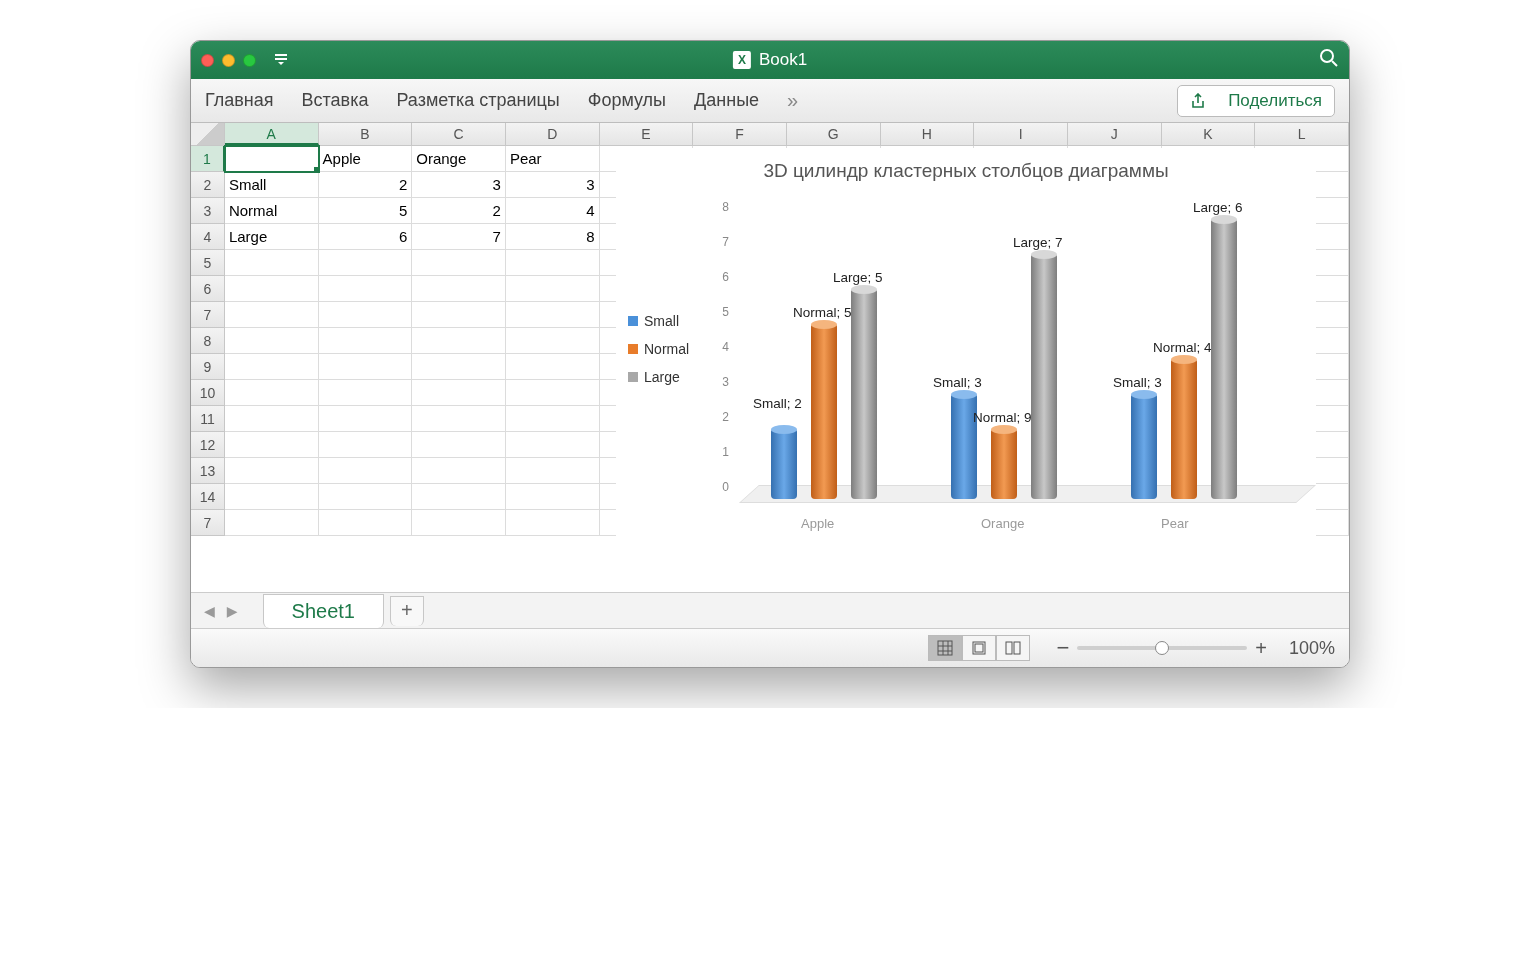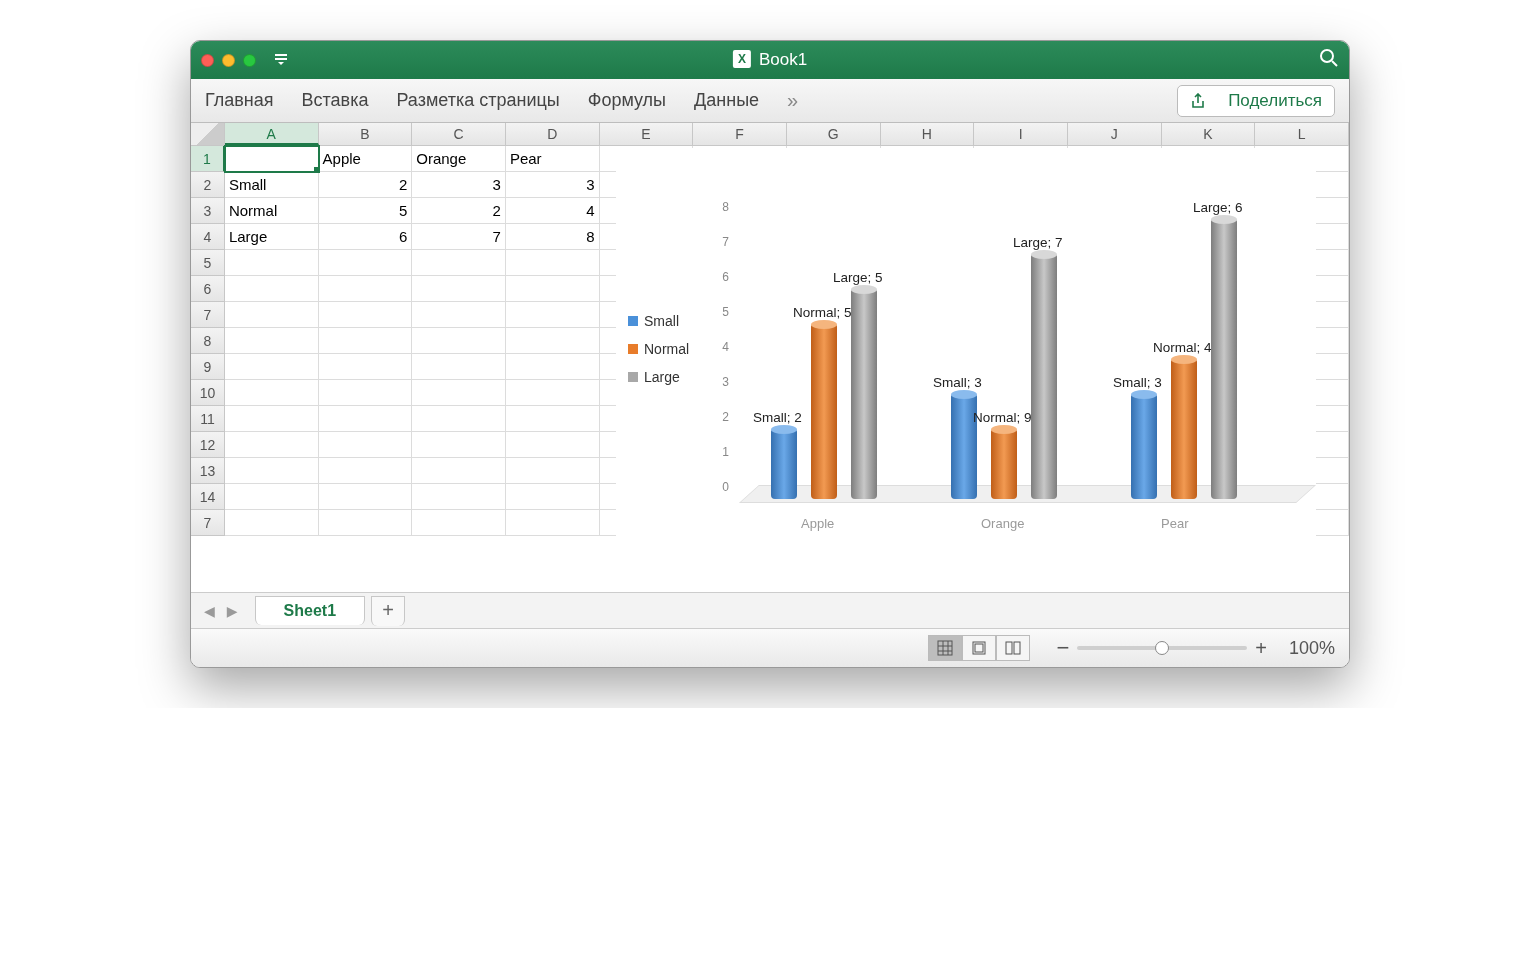--- a/index.html
+++ b/index.html
@@ -27,21 +27,21 @@
     align-items: center;
     padding: 0 10px;
     position: relative;
   }
   .traffic { display:flex; gap:8px; align-items:center; }
   .dot { width:13px; height:13px; border-radius:50%; border:0.5px solid rgba(0,0,0,0.2); }
   .dot.red{background:#ff5f57;} .dot.yellow{background:#febc2e;} .dot.green{background:#28c840;}
   .qat { margin-left:18px; color:#fff; font-size:12px; }
   .titlecenter {
     position:absolute; left:50%; transform:translateX(-50%);
-    color:#fff; font-size:17px; display:flex; gap:8px;
+    color:#fff; font-size:17px; display:flex; align-items:center; gap:8px;
   }
   .xicon {
     width:18px; height:18px; background:#fff; position:relative; border-radius:2px;
     display:flex; align-items:center; justify-content:center;
   }
   .xicon::before{content:"X"; color:#1e7a49; font-weight:bold; font-size:12px;}
   .searchbtn { margin-left:auto; color:#fff; }
   
   .ribbon {
     background: linear-gradient(#f7f7f7,#e8e8e8);
@@ -119,21 +119,21 @@
   .xcat { position:absolute; bottom:-28px; font-size:13px; color:#9a9a9a;}
   
   .sheettabs {
     height:36px; display:flex; align-items:center; background:#f3f3f3;
     border-bottom:1px solid #ccc; padding:0 10px; gap:6px;
   }
   .navtri { color:#9a9a9a; font-size:14px; padding:0 3px; cursor:default;}
   .sheettab {
     background:#fff; border:1px solid #c7c7c7; border-bottom:none;
     border-radius:0 0 6px 6px; padding:5px 28px; color:#1e7a49;
-    font-weight:bold; font-size:16px; margin-left:8px;
+    font-weight:normal; font-size:20px; margin-left:16px;
   }
   .addsheet {
     width:34px; height:30px; border:1px solid #c7c7c7; border-bottom:none;
     border-radius:0 0 6px 6px; background:#f8f8f8; text-align:center;
     font-size:20px; color:#666; line-height:26px; margin-left:0;
   }
   
   .statusbar {
     height:38px; display:flex; align-items:center; background:linear-gradient(#fafafa,#e9e9e9);
     padding:0 14px; gap:12px; font-size:16px; color:#555;
@@ -431,20 +431,21 @@
           <div class="cell" style="width: 94px;"></div>
           <div class="cell" style="width: 94px;"></div>
           <div class="cell" style="width: 94px;"></div>
           <div class="cell" style="width: 94px;"></div>
           <div class="cell" style="width: 94px;"></div>
           <div class="cell" style="width: 94px;"></div>
         </div>
       </div>
 
     <div class="chartbox">
+      <div class="charttitle">3D цилиндр кластерных столбцов диаграммы</div>
       <div class="legend">
         <div>
             <span class="swatch sw-small"></span>
             <span>Small</span>
           </div>
         <div>
             <span class="swatch sw-normal"></span>
             <span>Normal</span>
           </div>
         <div>
@@ -464,21 +465,21 @@
             <div class="yl" style="bottom: 247px;">7</div>
             <div class="yl" style="bottom: 282px;">8</div>
           </div>
         <div class="floor"></div>
 
       <div class="xcat" style="left: 70px;">Apple</div>
           <div class="cyl c-small" style="left: 40px;">
             <div class="cylbody" style="height: 70px;"></div>
             <div class="cylcap"></div>
           </div>
-          <div class="dlabel" style="left: 22px; bottom: 78px;">Small; 2</div>
+          <div class="dlabel" style="left: 22px; bottom: 92px;">Small; 2</div>
           <div class="cyl c-normal" style="left: 80px;">
             <div class="cylbody" style="height: 175px;"></div>
             <div class="cylcap"></div>
           </div>
           <div class="dlabel" style="left: 62px; bottom: 183px;">Normal; 5</div>
           <div class="cyl c-large" style="left: 120px;">
             <div class="cylbody" style="height: 210px;"></div>
             <div class="cylcap"></div>
           </div>
           <div class="dlabel" style="left: 102px; bottom: 218px;">Large; 5</div>

